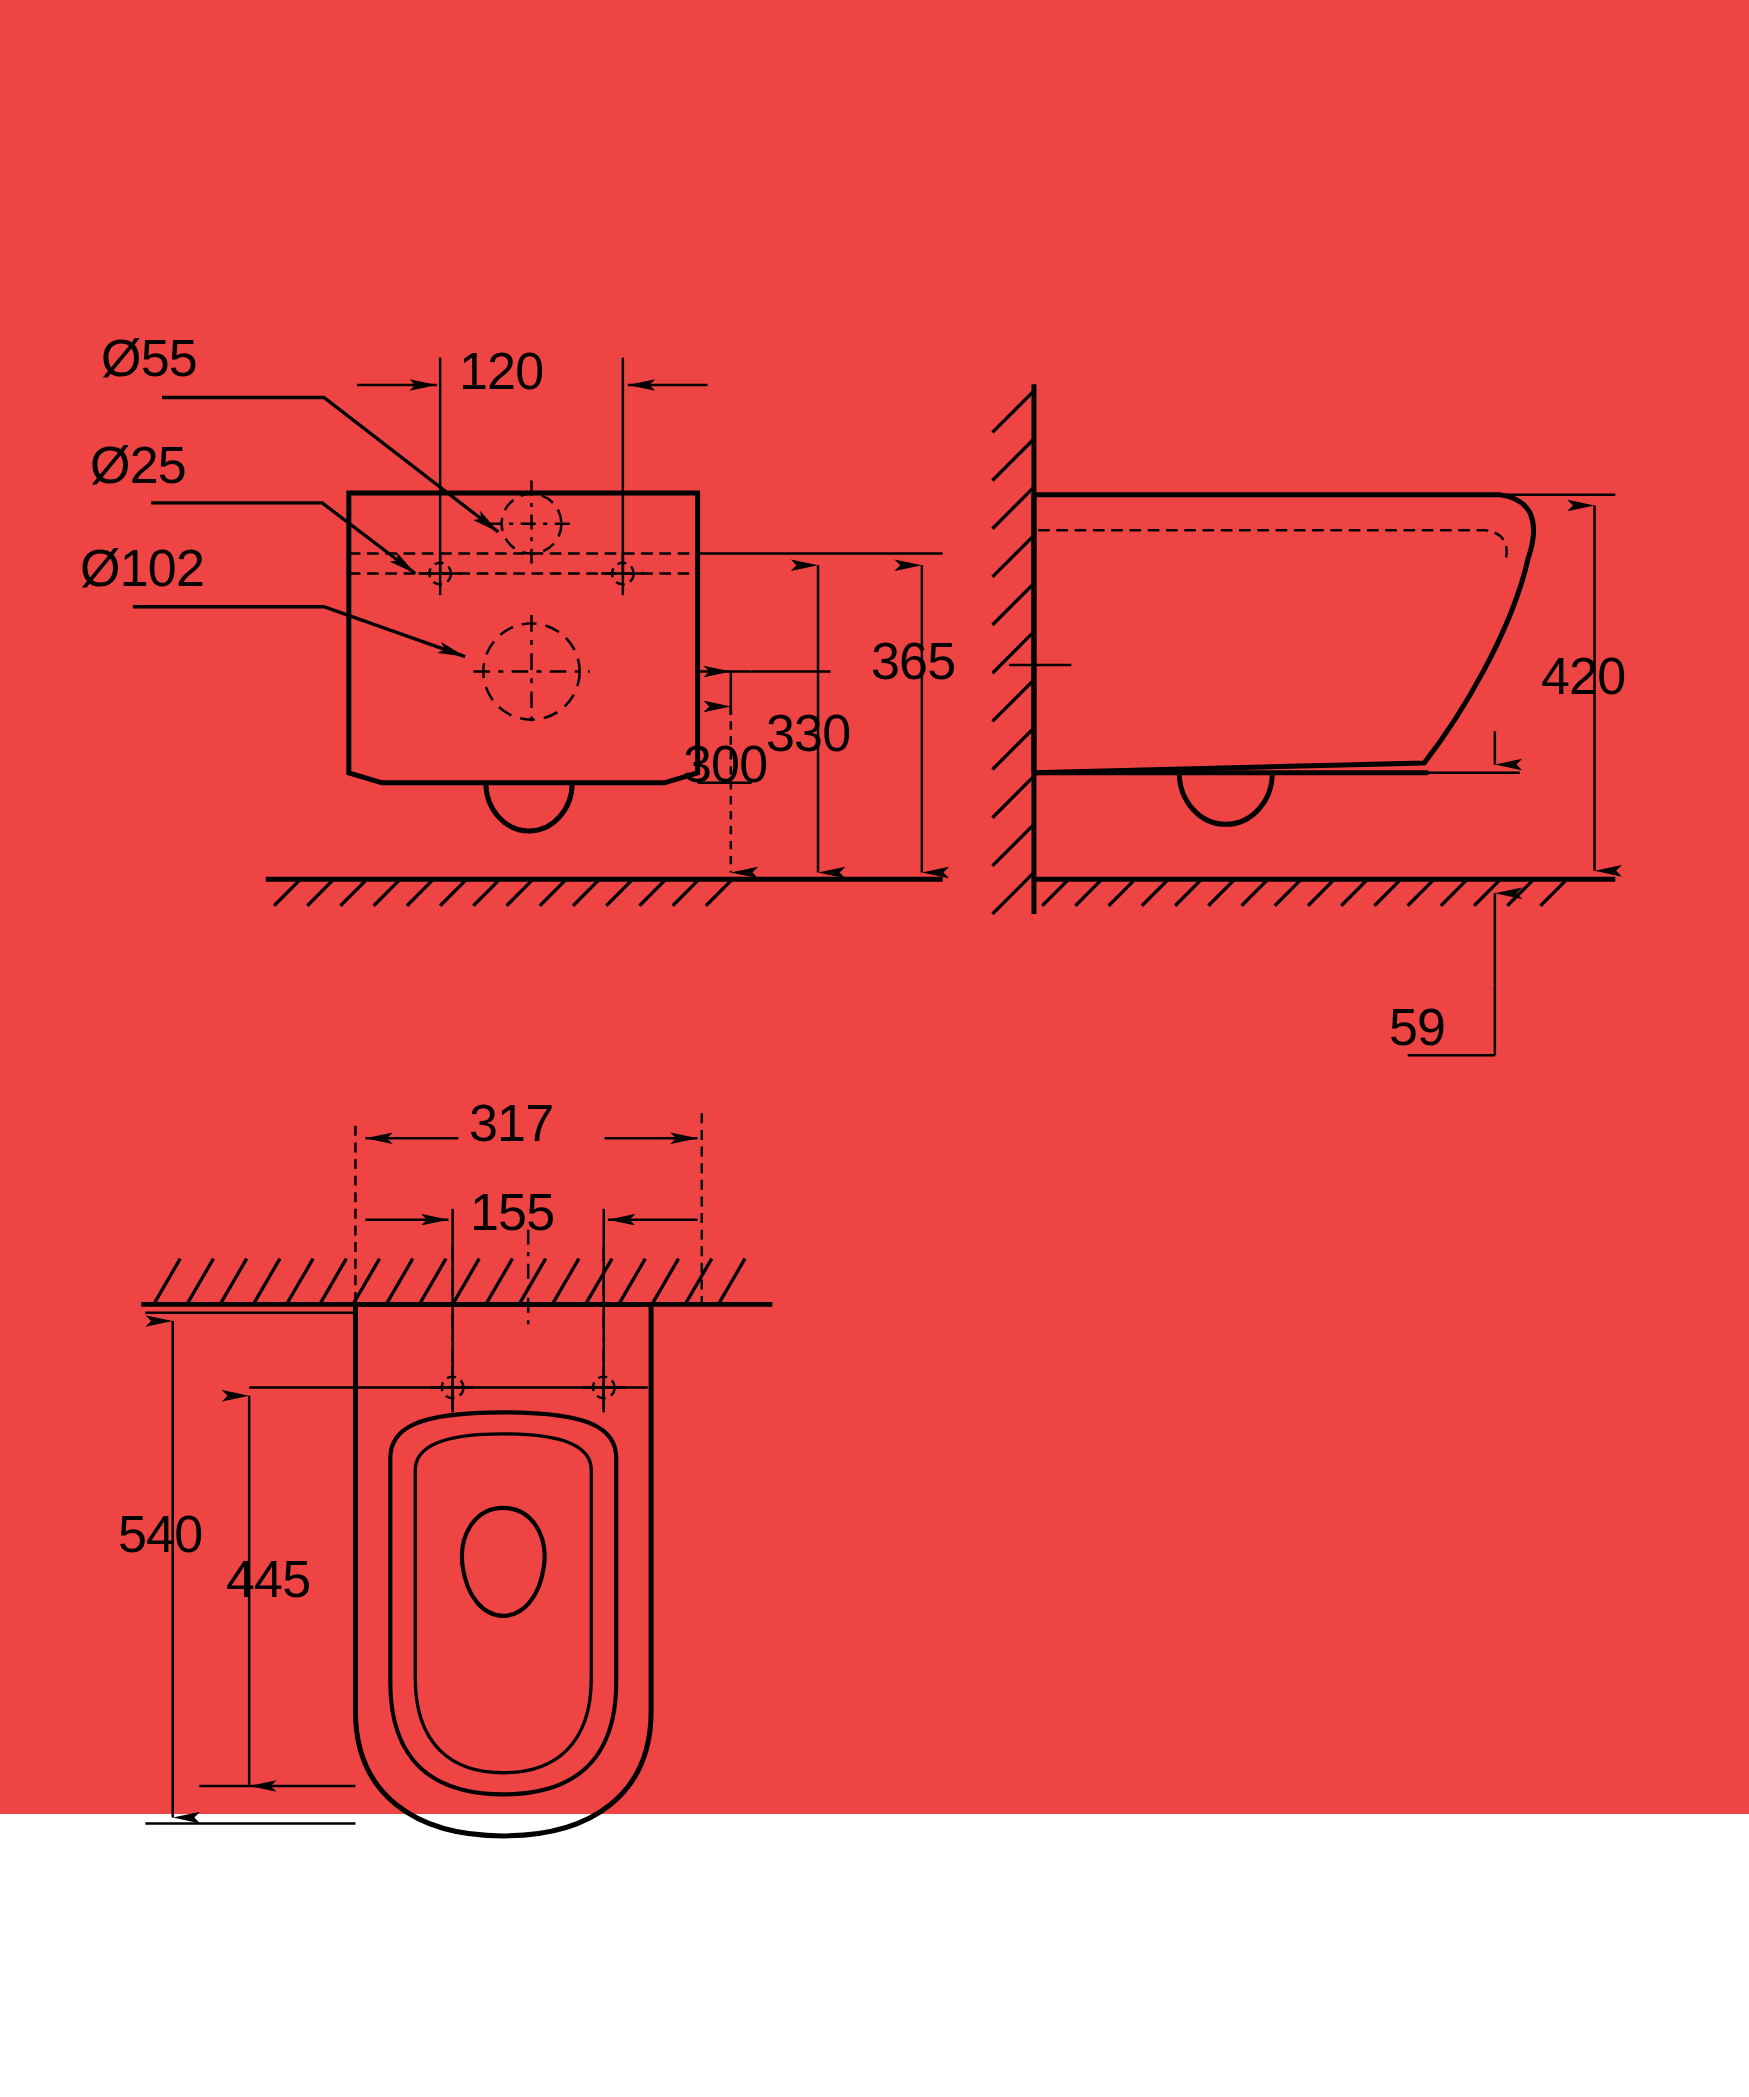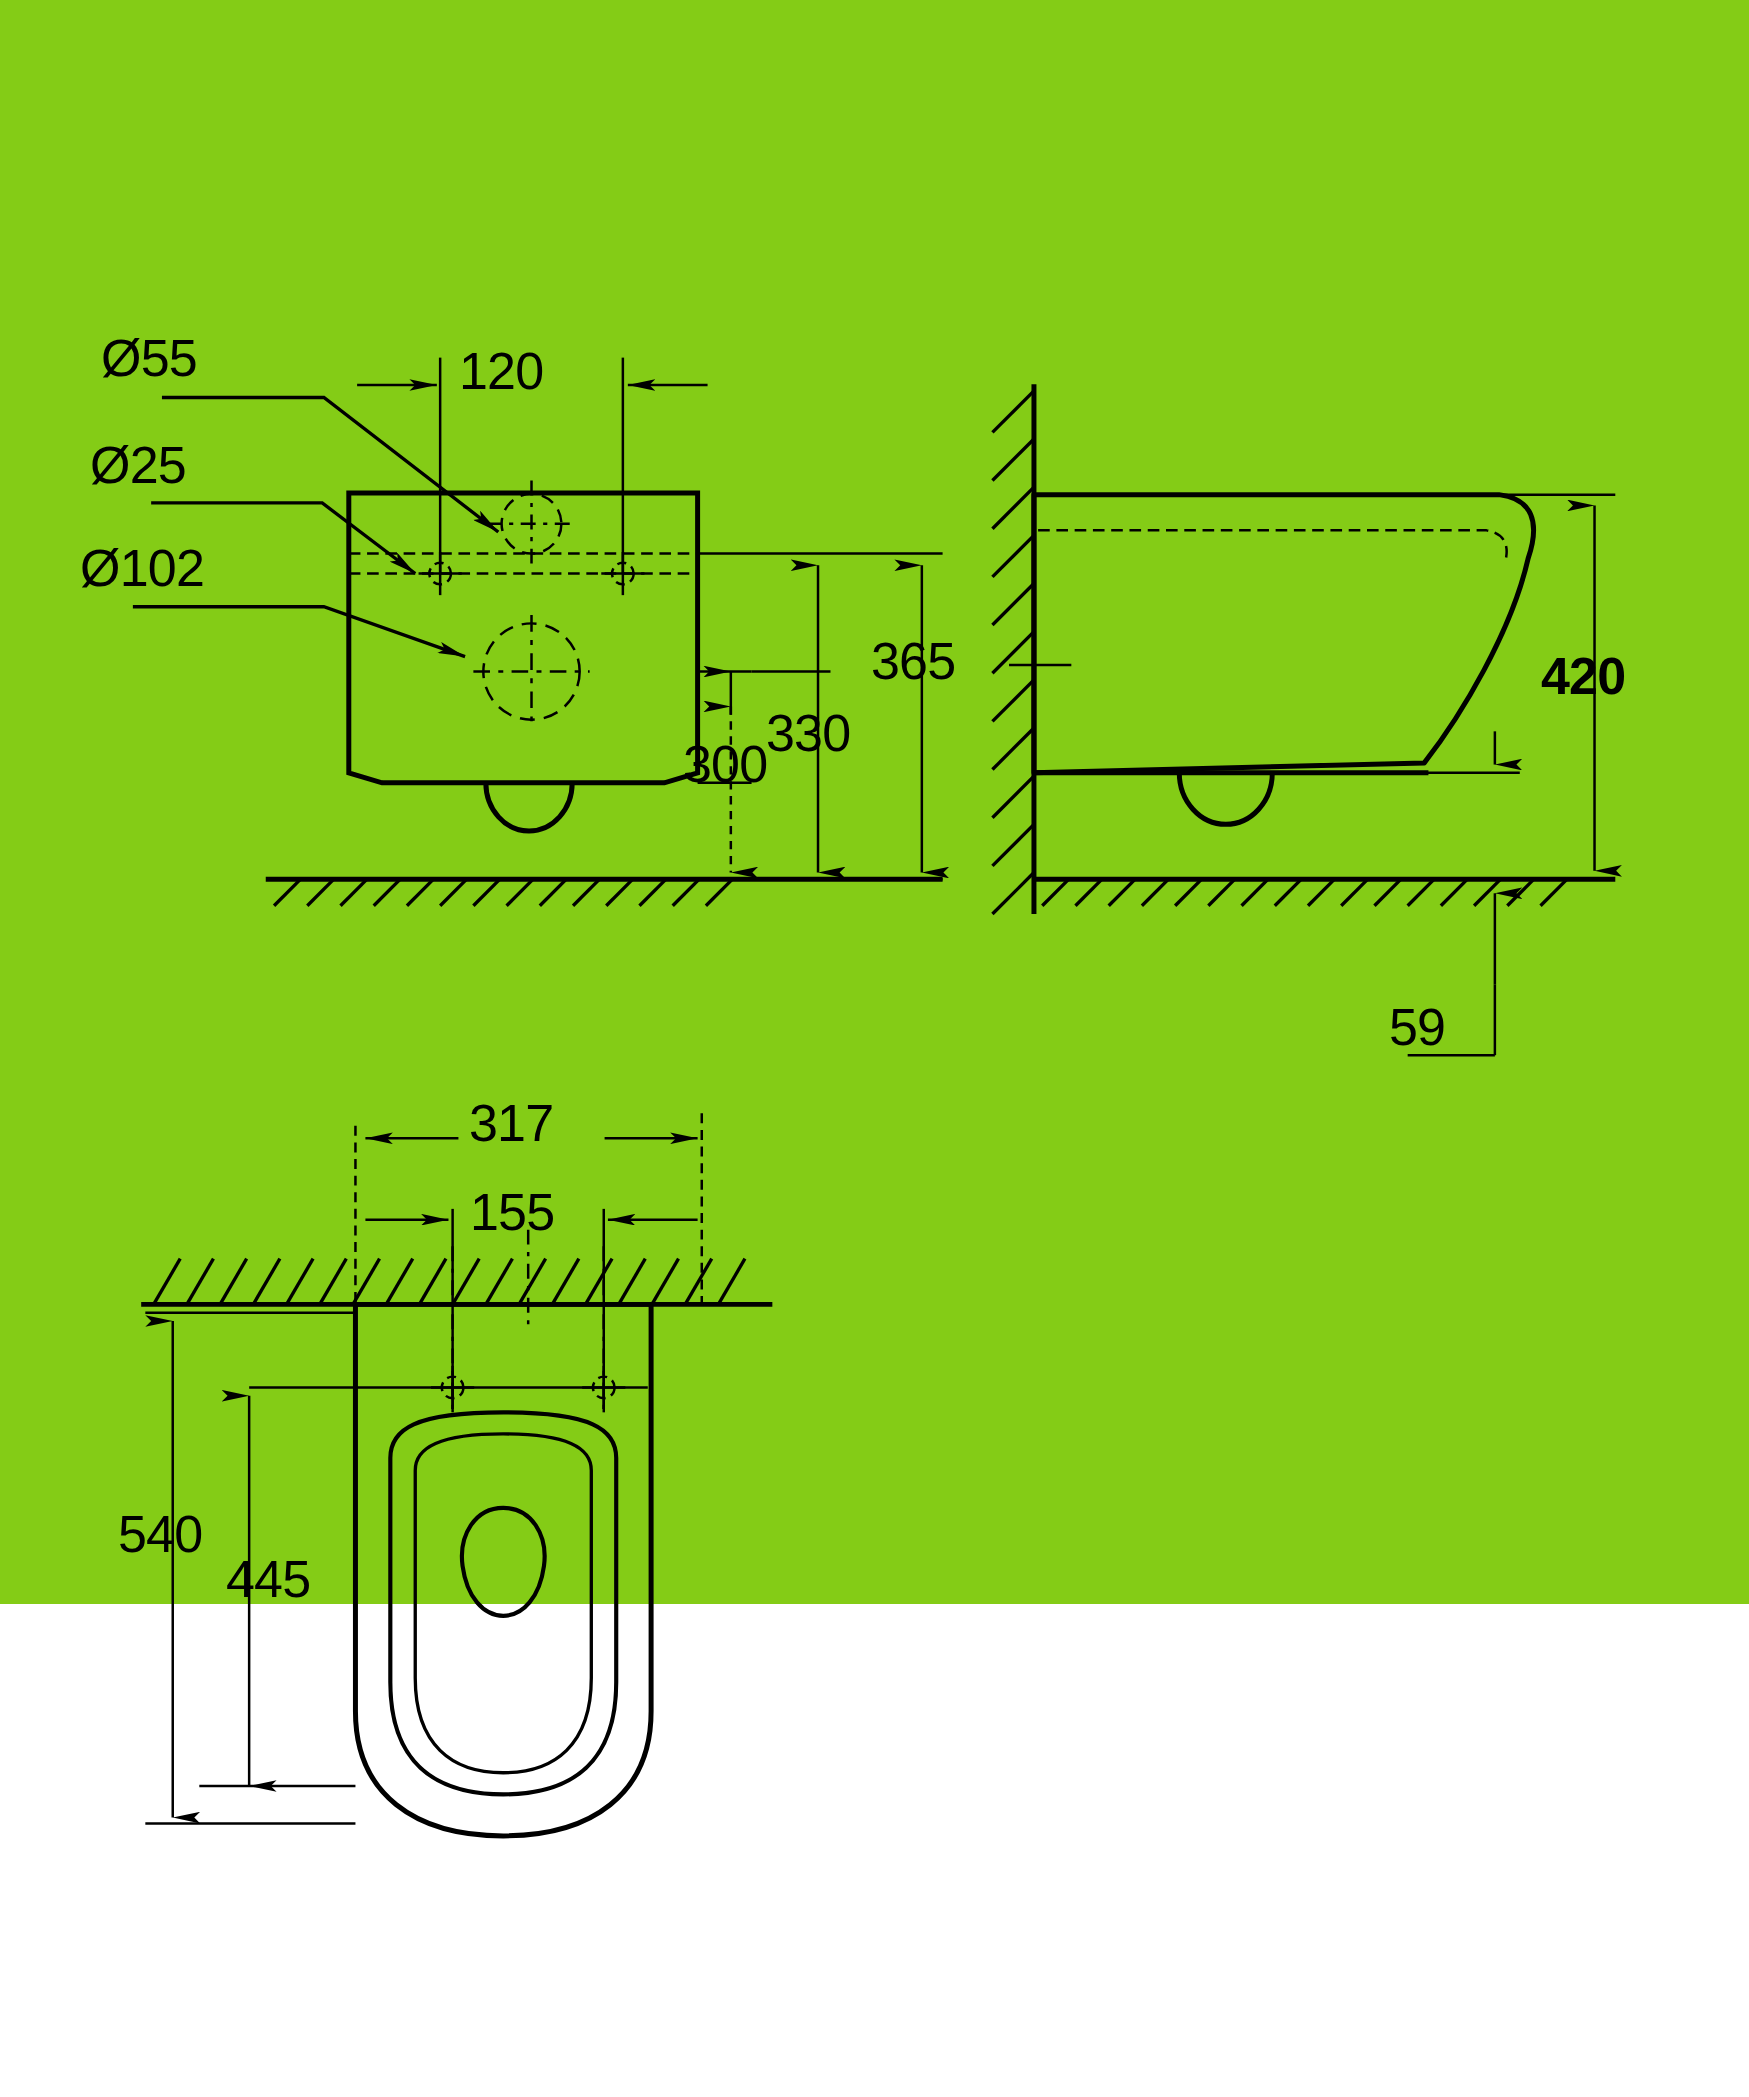--- a/index.html
+++ b/index.html
@@ -1,17 +1,17 @@
 <!DOCTYPE html>
 <html style="font-size:13.3px"><head>
 <meta charset="utf-8">
 <style>
   html,body{margin:0;padding:0;background:#ffffff;}
   body{width:1749px;height:2098px;font-family:"Liberation Sans",sans-serif;color:#000;overflow:hidden;}
-  #sheet{position:relative;width:1749px;height:1604px;background:#84cc16;}
+  #sheet{position:relative;width:1749px;height:1814px;background:#ef4444;}
   svg.layer{position:absolute;left:0;top:0;width:1749px;height:2098px;}
   .dimtext{position:absolute;font-family:"Liberation Sans",sans-serif;font-size:52px;font-weight:400;letter-spacing:-0.8px;color:#000;white-space:nowrap;line-height:1;}
 </style>
 </head>
 <body>
 
 <div id="sheet">
 
   <svg class="layer" viewBox="0 0 2106 2525" xmlns="http://www.w3.org/2000/svg">
     <defs>
@@ -234,21 +234,21 @@
 
   <div class="dimtext" style="left:101px;top:332px;">Ø55</div>
   <div class="dimtext" style="left:90px;top:439px;">Ø25</div>
   <div class="dimtext" style="left:80px;top:542px;">Ø102</div>
 
   <div class="dimtext" style="left:459px;top:345px;">120</div>
   <div class="dimtext" style="left:871px;top:635px;">365</div>
   <div class="dimtext" style="left:766px;top:707px;">330</div>
   <div class="dimtext" style="left:683px;top:738px;">300</div>
 
-  <div class="dimtext" style="left:1541px;top:650px;font-weight:bold;">420</div>
+  <div class="dimtext" style="left:1541px;top:650px;">420</div>
   <div class="dimtext" style="left:1389px;top:1001px;">59</div>
 
   <div class="dimtext" style="left:469px;top:1097px;">317</div>
   <div class="dimtext" style="left:470px;top:1186px;">155</div>
   <div class="dimtext" style="left:118px;top:1508px;text-align:center;">540</div>
   <div class="dimtext" style="left:226px;top:1553px;">445</div>
 
 </div>
 
 

